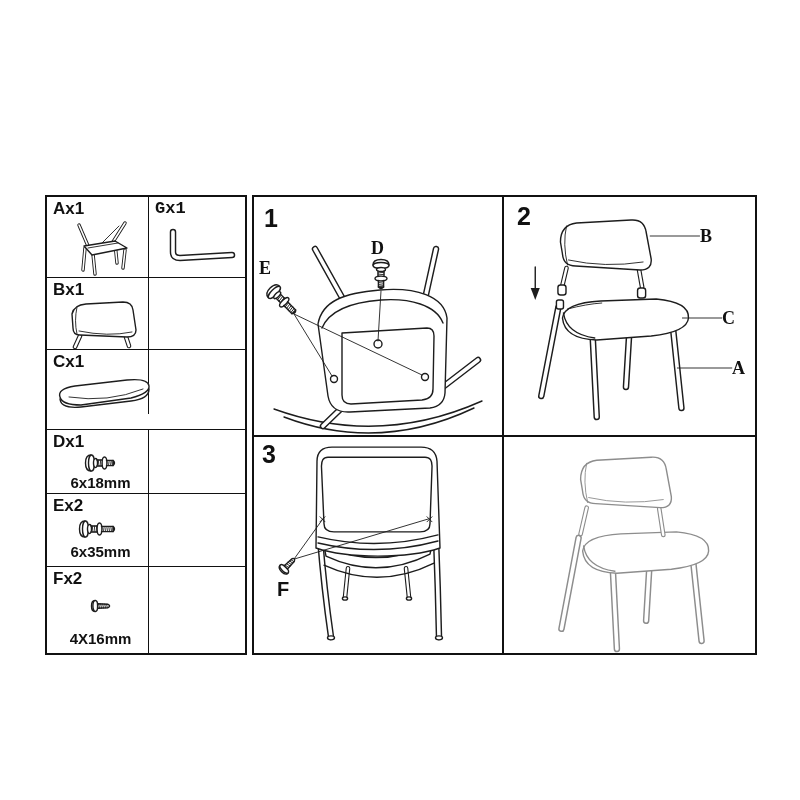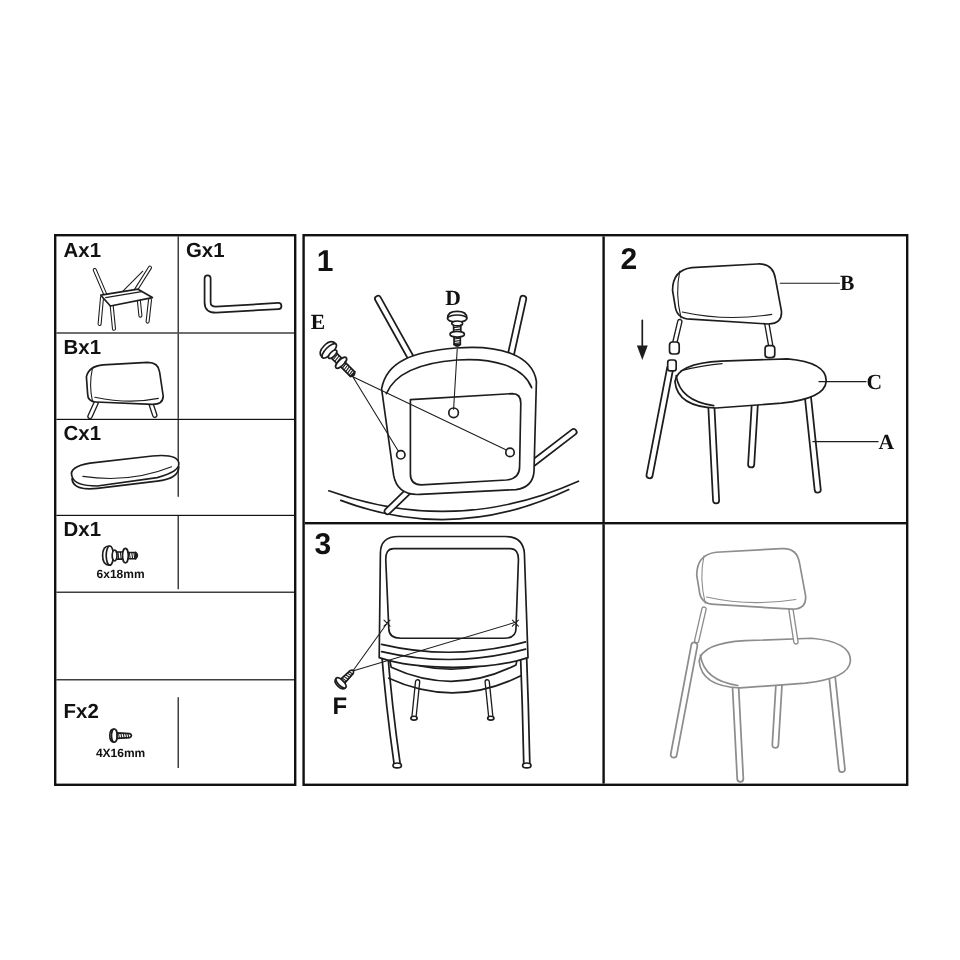--- a/index.html
+++ b/index.html
@@ -2,26 +2,26 @@
 <html><head>
 <meta charset="utf-8">
 <style>
   html,body{margin:0;padding:0;background:#fff;}
   .sheet{position:relative;width:800px;height:800px;background:#ffffff;overflow:hidden;
          font-family:"Liberation Sans",sans-serif;color:#111;}
   
   .parts-table{position:absolute;left:45px;top:195px;width:202px;height:460px;
                border:2px solid #111;box-sizing:border-box;display:flex;flex-direction:column;}
   .prow{display:flex;border-bottom:1.5px solid #111;box-sizing:border-box;}
-  .prow:last-child{border-bottom:none;flex:1;align-items:center;}
+  .prow:last-child{border-bottom:none;flex:1;}
   .pcell{position:relative;box-sizing:border-box;padding:2px 0 0 6px;display:flex;flex-direction:column;}
   .pcell.left{width:102px;border-right:1.5px solid #111;}
-  .pcell.right{flex:1;}
+  .pcell.right{flex:1;font-family:Liberation Mono, monospace;}
   .part-label{font-weight:700;font-size:17px;line-height:20px;}
-  .size-label{font-weight:700;font-size:10px;text-align:center;margin-top:auto;margin-bottom:6px;}
+  .size-label{font-weight:700;font-size:15px;text-align:center;margin-top:auto;margin-bottom:6px;}
   .icon-wrap{margin:auto;display:flex;align-items:center;justify-content:center;}
   
   .steps{position:absolute;left:252px;top:195px;width:505px;height:460px;
          border:2px solid #111;box-sizing:border-box;display:grid;
          grid-template-columns:250px auto;grid-template-rows:240px auto;}
   .panel{position:relative;box-sizing:border-box;overflow:hidden;}
   .panel.b-r{border-right:2px solid #111;}
   .panel.b-b{border-bottom:2px solid #111;}
   .panel svg{position:absolute;left:0;top:0;width:100%;height:100%;}
   .step-num{position:absolute;font-weight:700;font-size:25px;line-height:26px;}
@@ -152,20 +152,29 @@
           <svg width="96" height="22" viewBox="0 0 96 22">
             <use href="#screw-d" transform="translate(38,11) rotate(-90)"></use>
           </svg>
         </div>
         <div class="size-label">6x18mm</div>
       </div>
       <div class="pcell right"></div>
     </div>
 
     <div class="prow" style="height:73px;">
+      <div class="pcell left">
+        <div class="part-label">Ex2</div>
+        <div class="icon-wrap">
+          <svg width="96" height="22" viewBox="0 0 96 22">
+            <use href="#screw-e" transform="translate(32,11) rotate(-90)"></use>
+          </svg>
+        </div>
+        <div class="size-label">6x35mm</div>
+      </div>
       <div class="pcell right"></div>
     </div>
 
     <div class="prow">
       <div class="pcell left">
         <div class="part-label">Fx2</div>
         <div class="icon-wrap">
           <svg width="96" height="20" viewBox="0 0 96 20">
             <use href="#screw-f" transform="translate(42,10) rotate(-90)"></use>
           </svg>

